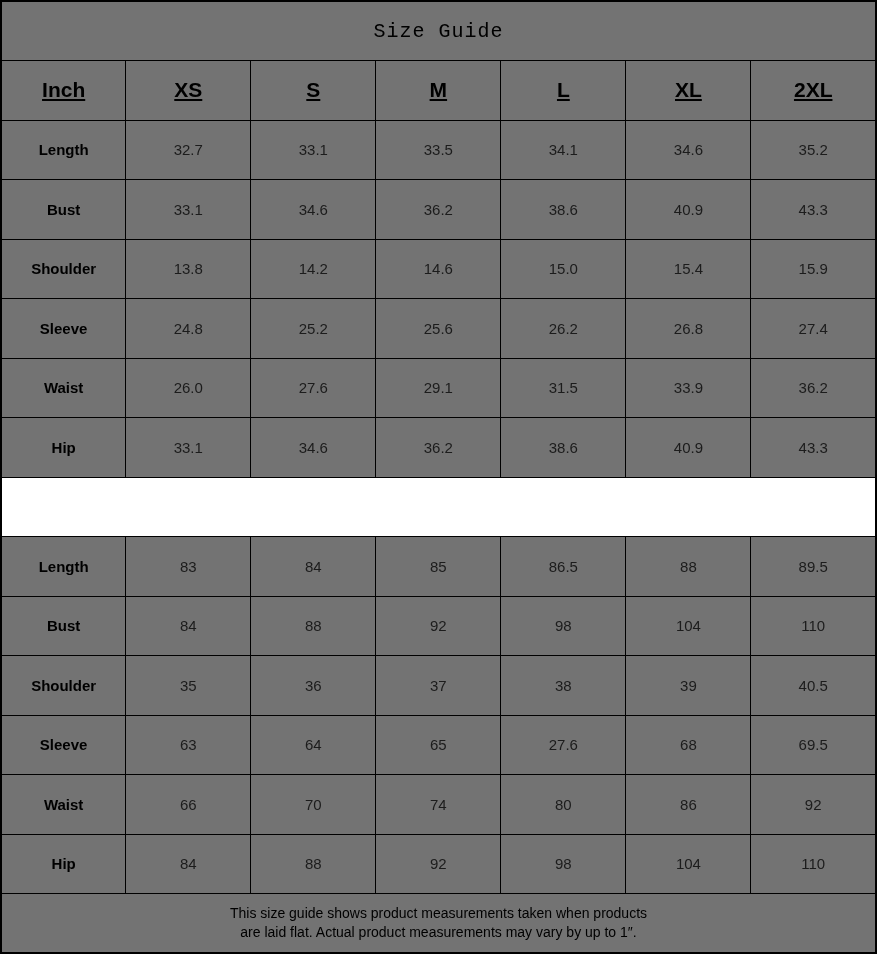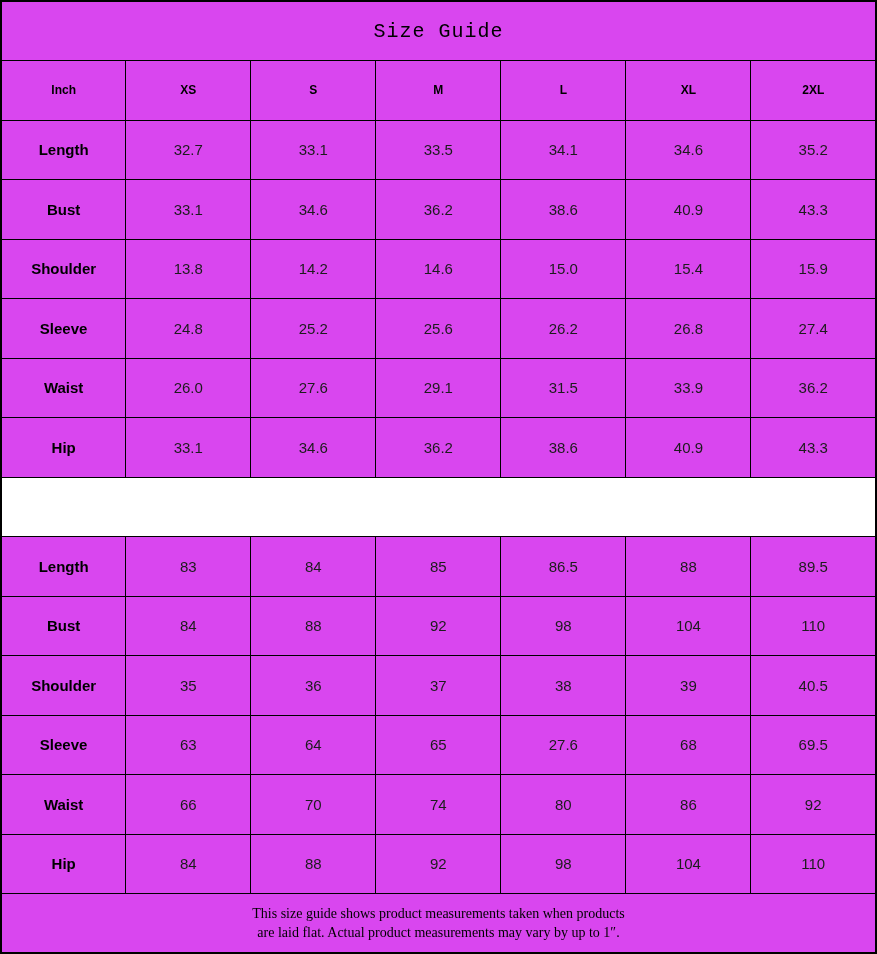--- a/index.html
+++ b/index.html
@@ -12,59 +12,60 @@
     height: 954px;
     box-sizing: border-box;
     background: #ffffff;
   }
   table.sg-table {
     width: 877px;
     height: 954px;
     border-collapse: collapse;
     table-layout: fixed;
     border: 2px solid #000000;
-    background: #d946ef;
+    background: #737373;
   }
   table.sg-table td {
     border: 1px solid #000000;
     text-align: center;
     vertical-align: middle;
     padding: 0;
     overflow: hidden;
   }
   tr.sg-row { height: 56px; }
   .title-cell {
     font-family: "Liberation Mono", "DejaVu Sans Mono", monospace;
     font-size: 20px;
     font-weight: 400;
     color: #000000;
     letter-spacing: 1px;
   }
   .head-cell {
     font-family: "Liberation Sans", "DejaVu Sans", sans-serif;
-    font-size: 12px;
+    font-size: 21px;
     font-weight: 700;
     color: #000000;
+    text-decoration: underline;
   }
   .label-cell {
     font-family: "Liberation Sans", "DejaVu Sans", sans-serif;
     font-size: 15px;
     font-weight: 700;
     color: #000000;
     margin-top: 12px;
   }
   .value-cell {
     font-family: "Liberation Sans", "DejaVu Sans", sans-serif;
     font-size: 15px;
     font-weight: 400;
     color: #1c1c1c;
   }
   .spacer-cell { background: #ffffff; }
   .footer-cell {
-    font-family: Liberation Serif, serif;
+    font-family: Liberation Sans, sans-serif;
     font-size: 14px;
     font-weight: 400;
     color: #000000;
     line-height: 19px;
   }
   .footer-cell .footnote-line { display: block; }
 </style>
 </head>
 <body>
 

